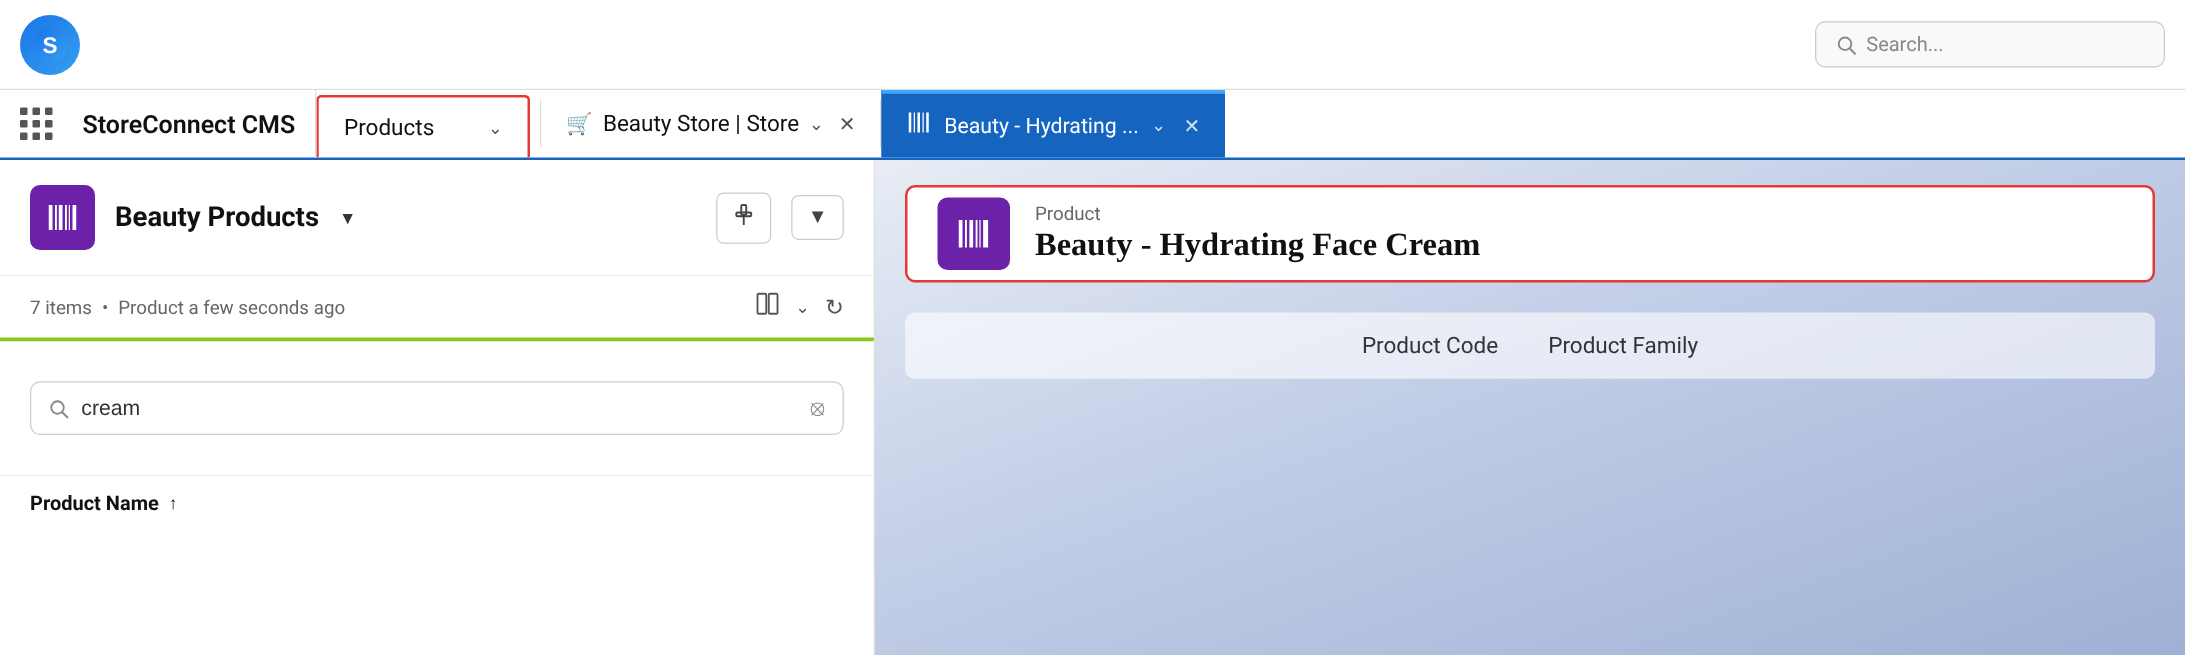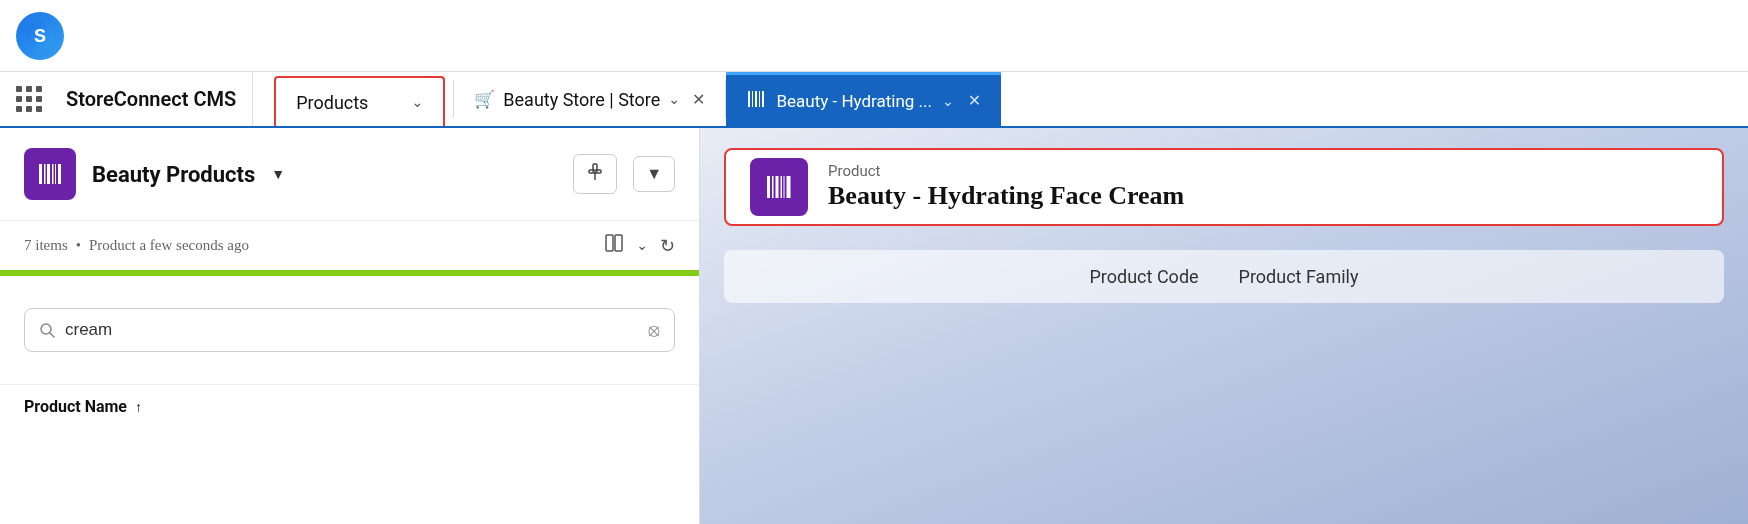--- a/index.html
+++ b/index.html
@@ -97,21 +97,21 @@
       font-size: 18px;
       color: #111;
       gap: 10px;
       cursor: pointer;
       position: relative;
     }
 
     .nav-tab.active {
       border: 2px solid #e53935;
       border-bottom: none;
-      margin: 4px 8px 0 21px;
+      margin: 4px 8px 0 0;
       border-radius: 4px 4px 0 0;
       gap: 43px;
     }
 
     .nav-tab-chevron {
       color: #555;
       font-size: 14px;
     }
 
     .nav-tab-close {
@@ -205,22 +205,21 @@
 
     .header-spacer { flex: 1; }
 
     .left-panel-meta {
       display: flex;
       align-items: center;
       padding: 12px 24px;
       color: #666;
       font-size: 15px;
       gap: 8px;
-      border-bottom: 6px solid #84cc16;
-      font-family: Liberation Serif, serif;
+      border-bottom: 3px solid #84cc16;
     }
 
     .meta-icons {
       margin-left: auto;
       display: flex;
       align-items: center;
       gap: 12px;
       color: #555;
       font-size: 16px;
     }
@@ -340,20 +339,27 @@
       <defs>
         <linearGradient id="logoGrad" x1="0" y1="0" x2="1" y2="1">
           <stop offset="0%" stop-color="#1a73e8"></stop>
           <stop offset="100%" stop-color="#34a0f0"></stop>
         </linearGradient>
       </defs>
       <text x="15" y="21" text-anchor="middle" fill="white" font-size="18" font-weight="bold" font-family="sans-serif">S</text>
     </svg>
   </div>
 
+  <div class="search-bar">
+    <svg width="16" height="16" viewBox="0 0 16 16" fill="none">
+      <circle cx="7" cy="7" r="5" stroke="#888" stroke-width="1.5"></circle>
+      <line x1="11" y1="11" x2="15" y2="15" stroke="#888" stroke-width="1.5" stroke-linecap="round"></line>
+    </svg>
+    <span>Search...</span>
+  </div>
 </div>
 
 <div class="nav-bar">
   <div class="nav-grid-icon">
     <div class="grid-dots">
       <span></span>
         <span></span>
         <span></span>
       <span></span>
         <span></span>

